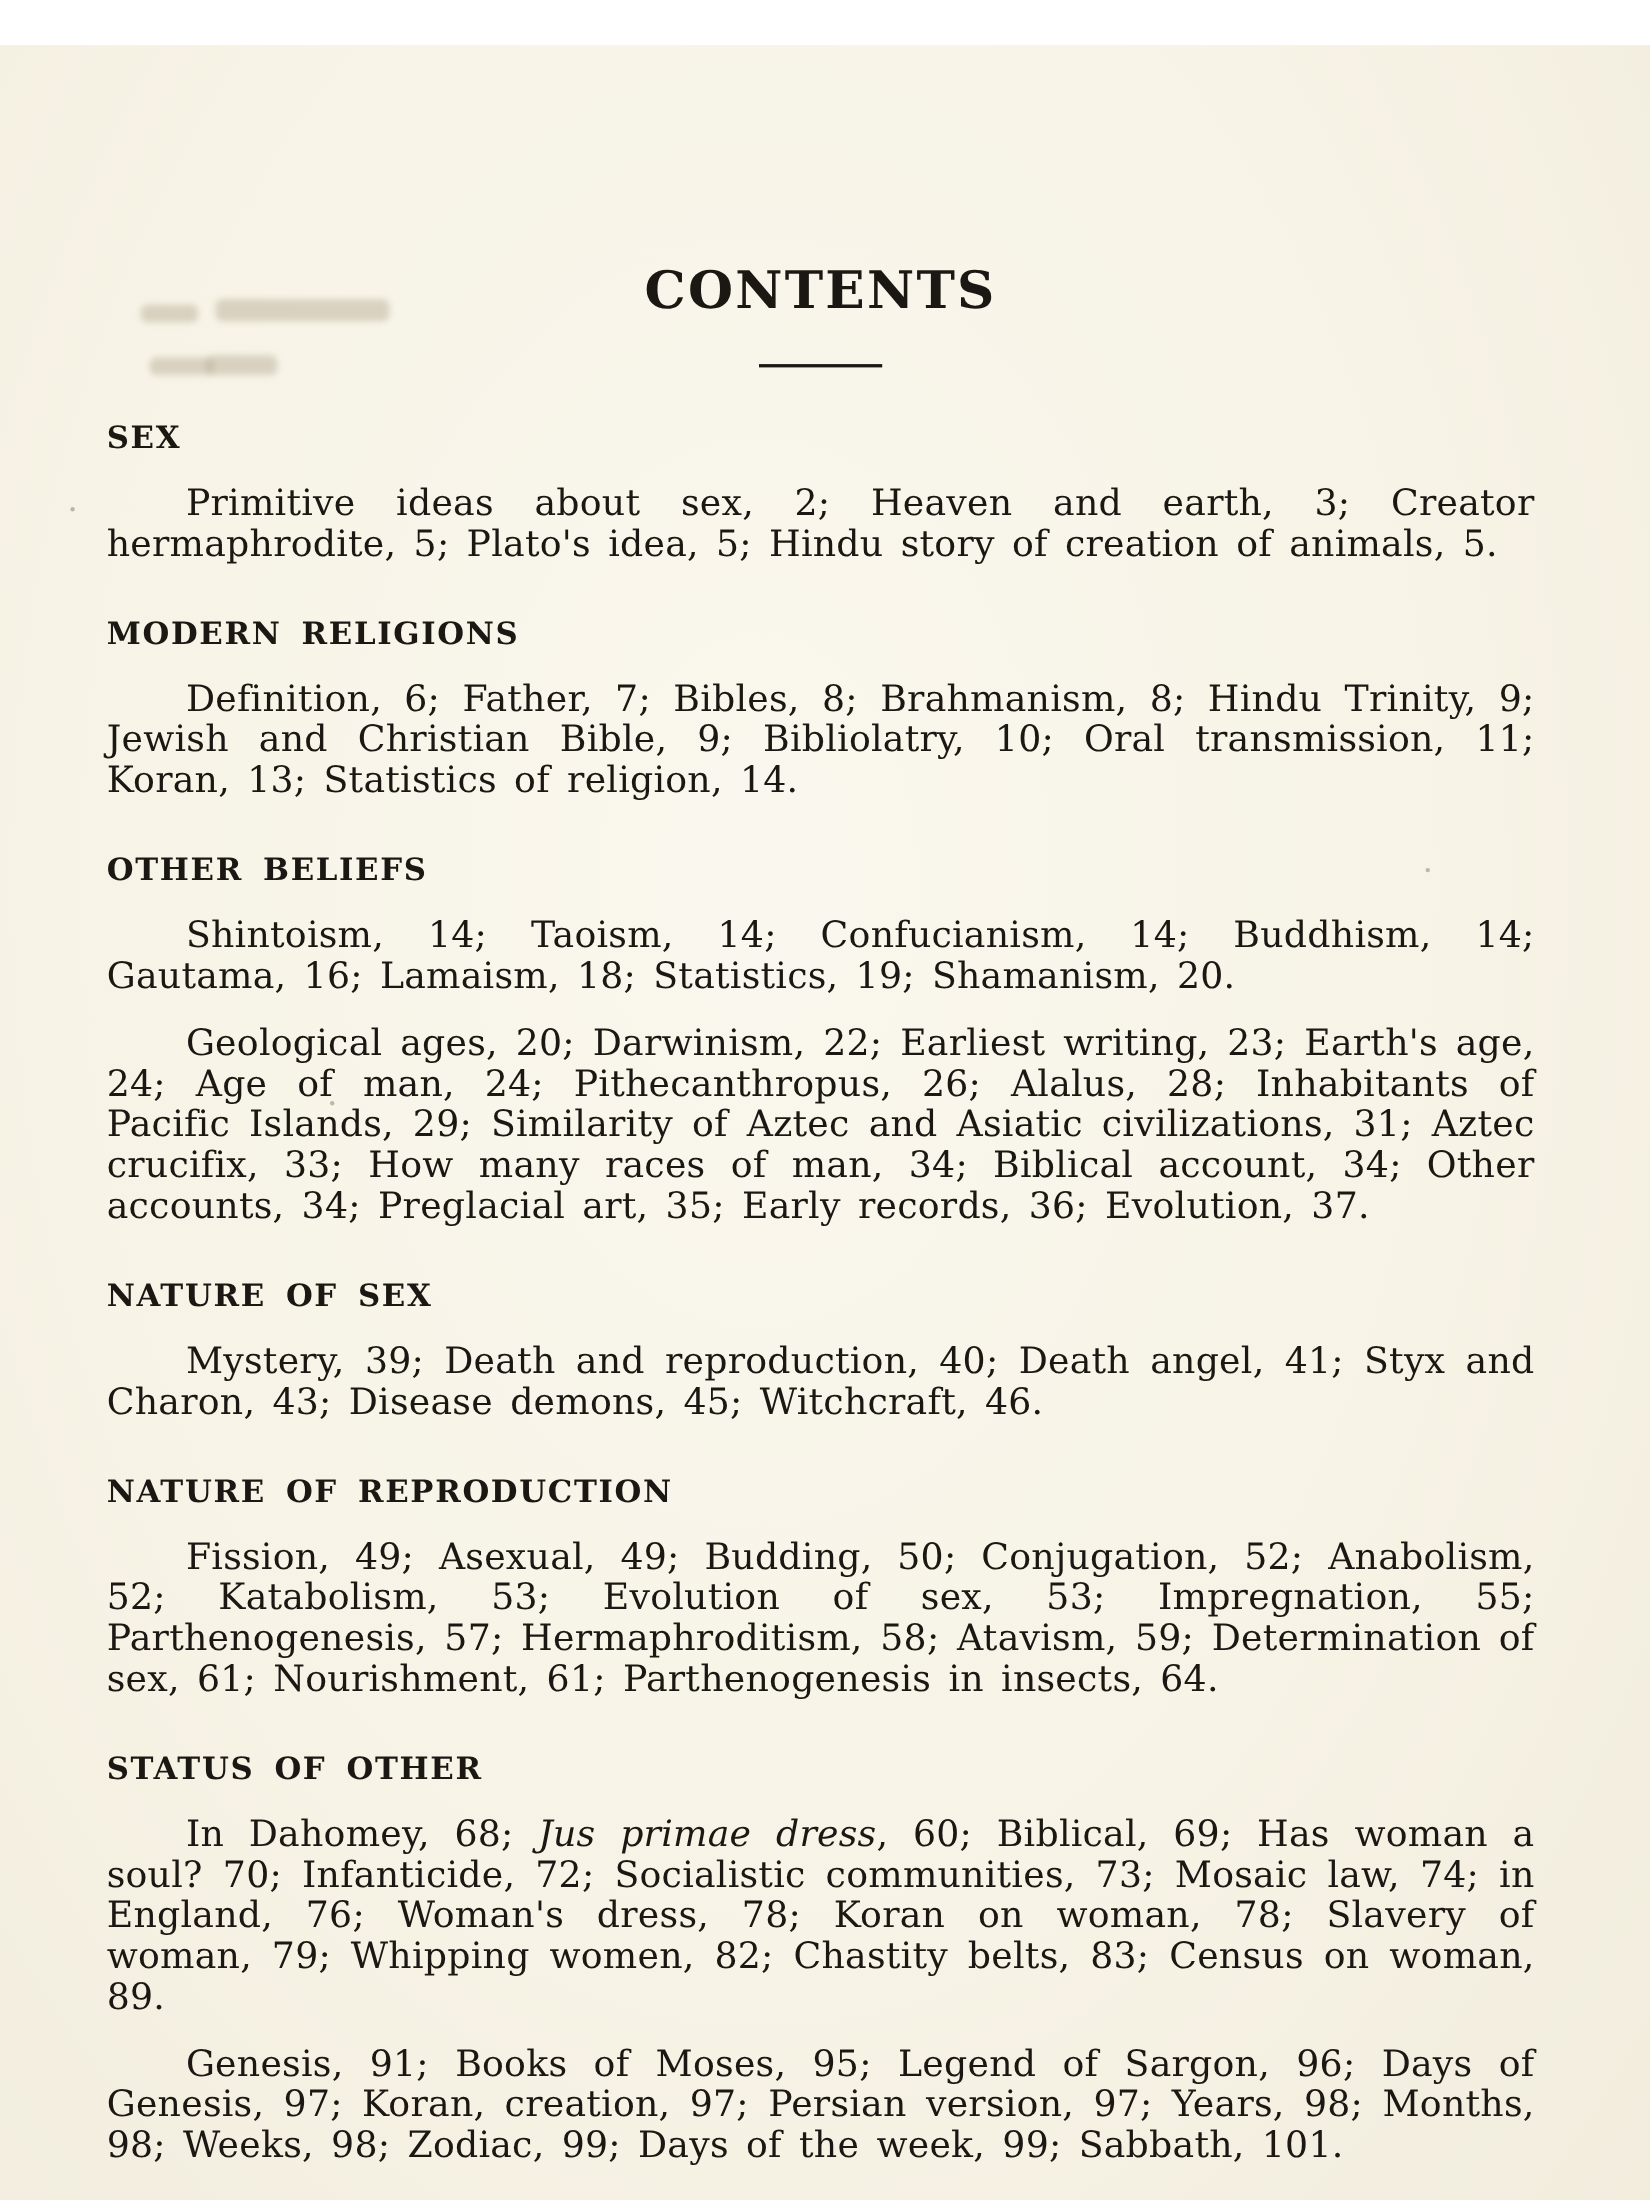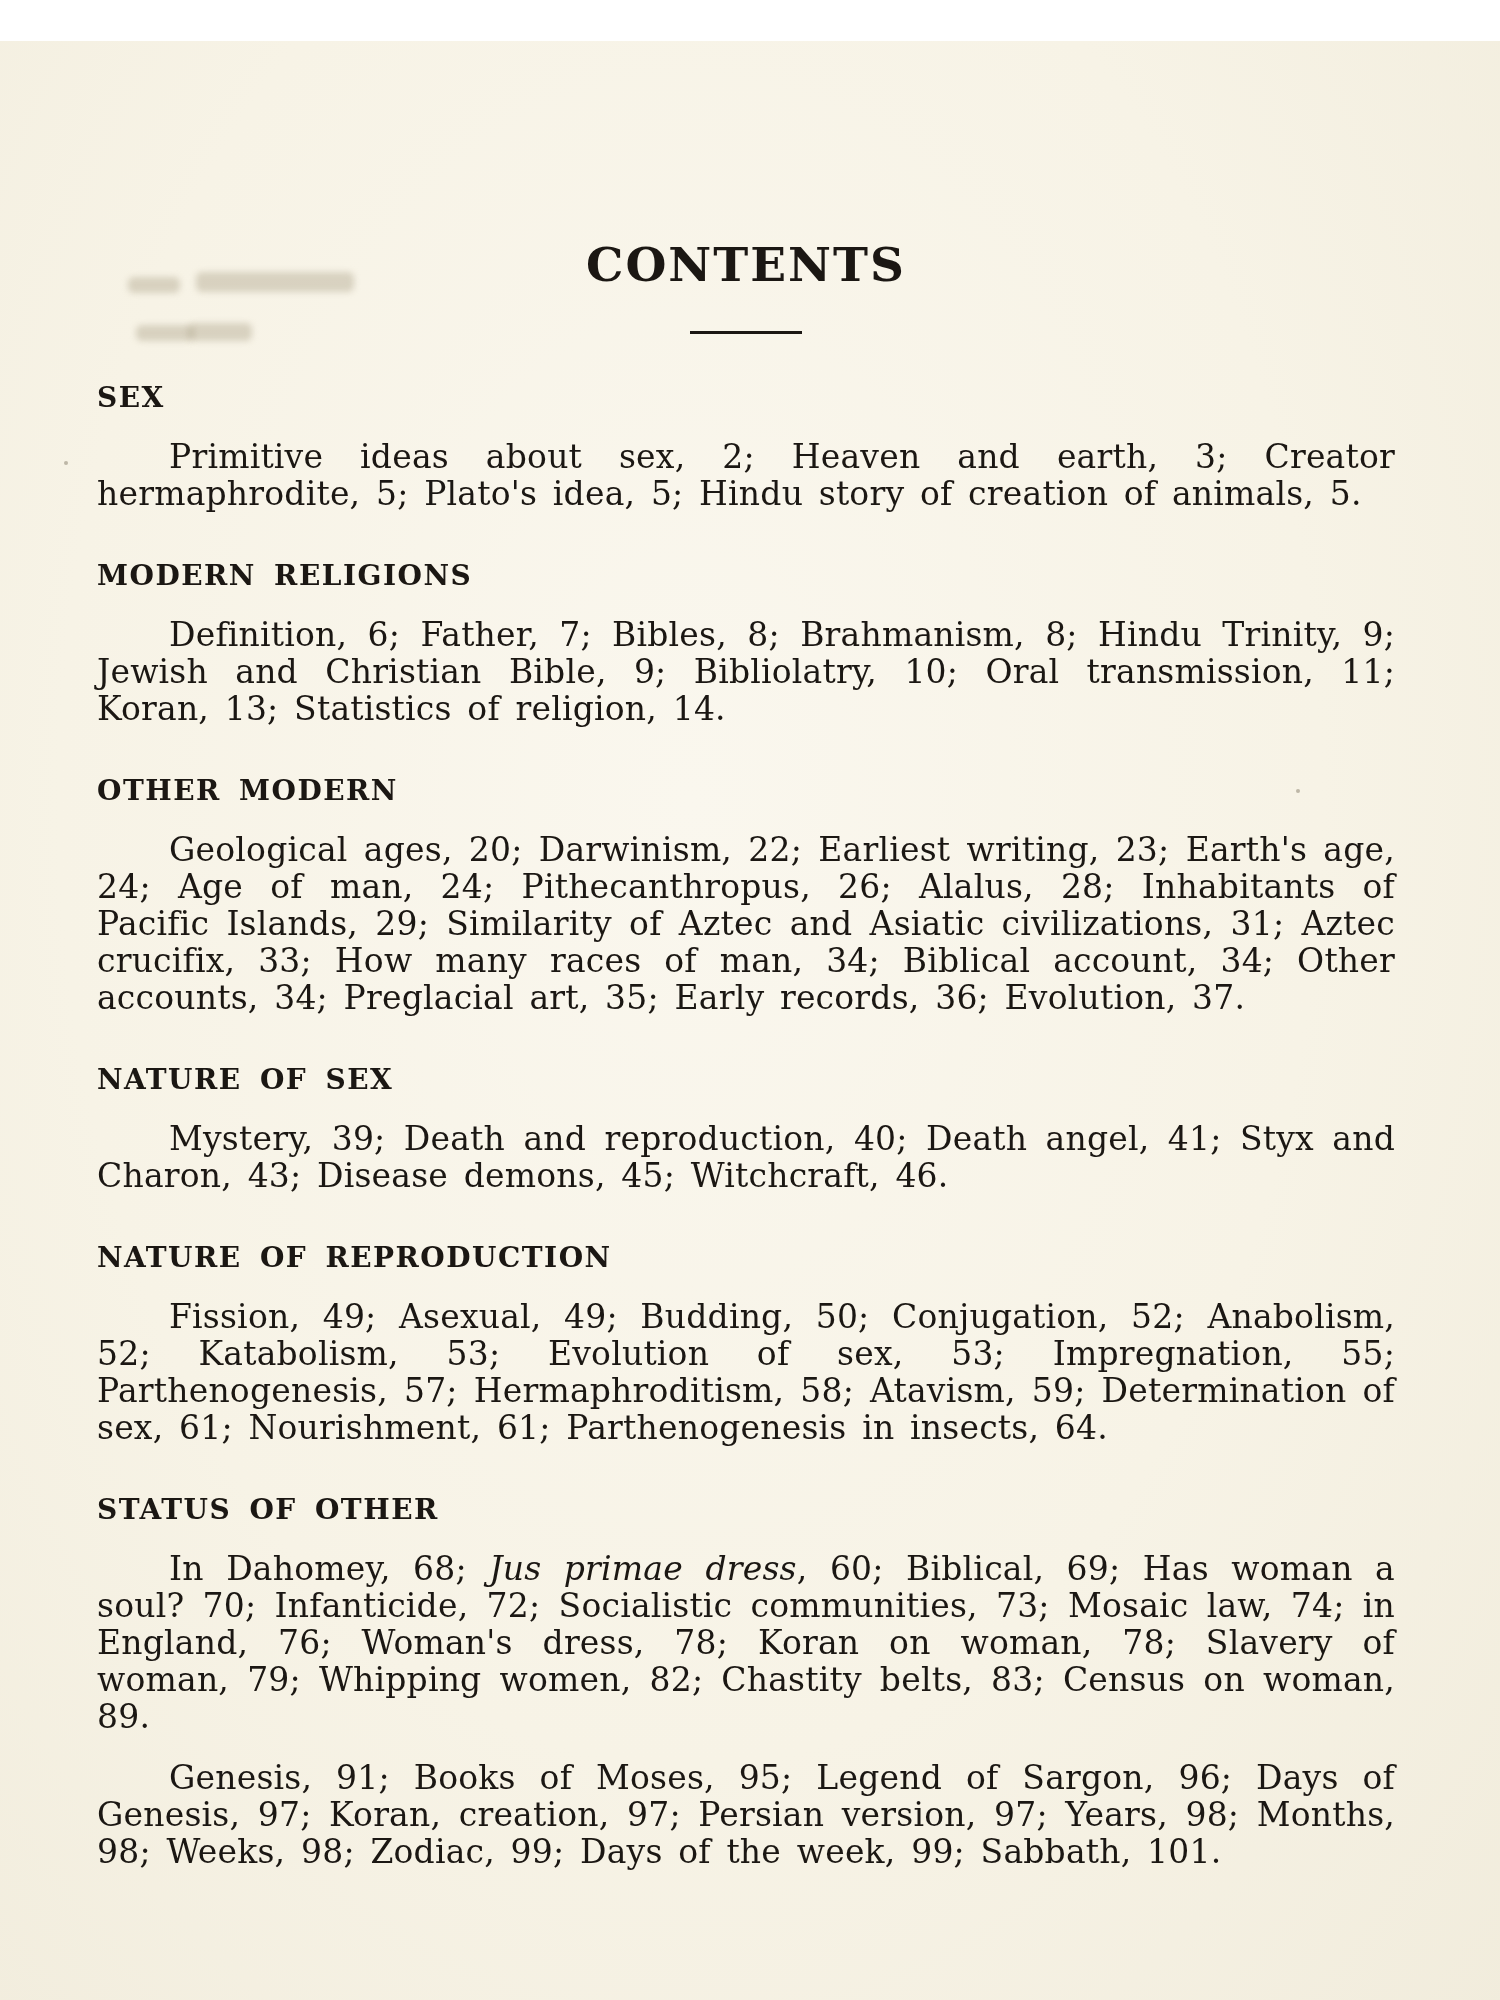--- a/index.html
+++ b/index.html
@@ -94,21 +94,22 @@
       <h2 class="section-heading">SEX</h2>
       <p class="section-body"><span>Primitive ideas about sex, 2; Heaven and earth, 3; Creator hermaphrodite, 5; Plato's idea, 5; Hindu story of creation of animals, 5.</span><span class="it"></span><span></span></p>
     </section>
 
     <section class="toc-section">
       <h2 class="section-heading">MODERN RELIGIONS</h2>
       <p class="section-body"><span>Definition, 6; Father, 7; Bibles, 8; Brahmanism, 8; Hindu Trinity, 9; Jewish and Christian Bible, 9; Bibliolatry, 10; Oral transmission, 11; Koran, 13; Statistics of religion, 14.</span><span class="it"></span><span></span></p>
     </section>
 
     <section class="toc-section">
-      <h2 class="section-heading">OTHER MODERN</h2>
+      <h2 class="section-heading">OTHER BELIEFS</h2>
+      <p class="section-body"><span>Shintoism, 14; Taoism, 14; Confucianism, 14; Buddhism, 14; Gautama, 16; Lamaism, 18; Statistics, 19; Shamanism, 20.</span><span class="it"></span><span></span></p>
     </section>
 
     <section class="toc-section">
       <p class="section-body"><span>Geological ages, 20; Darwinism, 22; Earliest writing, 23; Earth's age, 24; Age of man, 24; Pithecanthropus, 26; Alalus, 28; Inhabitants of Pacific Islands, 29; Similarity of Aztec and Asiatic civilizations, 31; Aztec crucifix, 33; How many races of man, 34; Biblical account, 34; Other accounts, 34; Preglacial art, 35; Early records, 36; Evolution, 37.</span><span class="it"></span><span></span></p>
     </section>
 
     <section class="toc-section">
       <h2 class="section-heading">NATURE OF SEX</h2>
       <p class="section-body"><span>Mystery, 39; Death and reproduction, 40; Death angel, 41; Styx and Charon, 43; Disease demons, 45; Witchcraft, 46.</span><span class="it"></span><span></span></p>
     </section>

